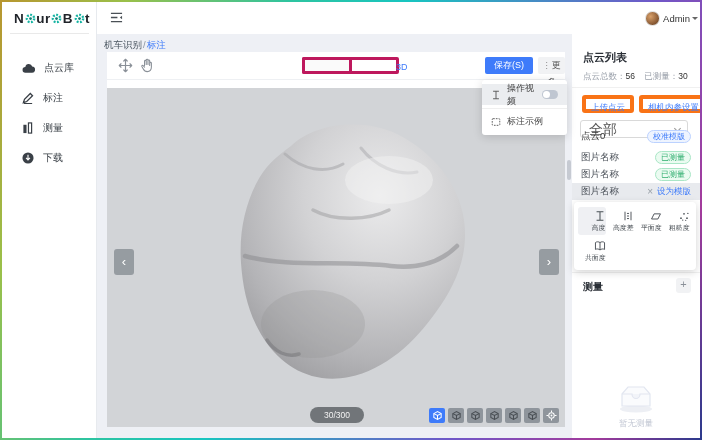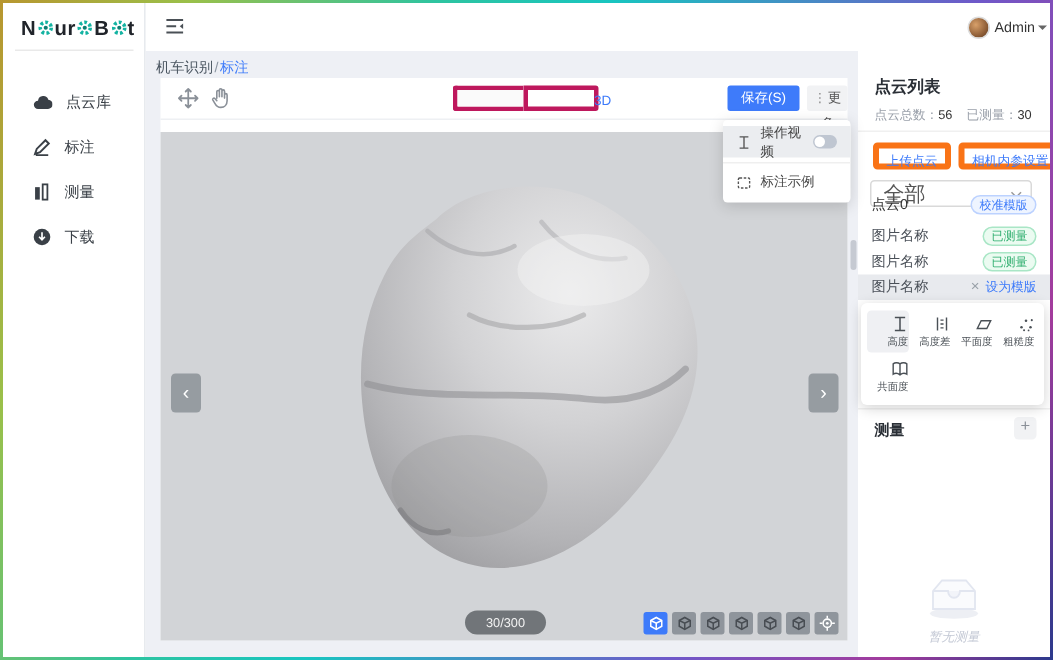--- a/index.html
+++ b/index.html
@@ -88,21 +88,21 @@
     box-shadow:0 2px 9px rgba(0,0,0,.18); padding:5px 4px; display:flex; flex-wrap:wrap; z-index:6; }
   .tool { width:28px; height:28px; display:flex; flex-direction:column; align-items:flex-end; justify-content:center; gap:1px; border-radius:3px; cursor:pointer; margin:0 0 2px 0; }
   .tool.active { background:#eff0f3; }
   .tool .t-lbl { font-size:7.5px; color:#4a5056; transform:scale(.92); white-space:nowrap; }
 
   .p-div2 { position:absolute; left:0; top:238px; width:128px; border-top:1px solid #f0f0f0; }
   .m-title { position:absolute; left:11px; top:246px; font-size:10px; font-weight:bold; color:#2a2f36; }
   .plus-btn { position:absolute; right:9px; top:244px; width:15px; height:15px; border-radius:3px; background:#f1f2f4; color:#8a9098; font-size:11px; line-height:13px; text-align:center; cursor:pointer; }
 
   .empty { position:absolute; left:0; top:348px; width:128px; text-align:center; }
-  .empty-txt { font-size:8.5px; color:#c3c8d4; margin-top:2px;font-style:italic; }
+  .empty-txt { font-size:8.5px; color:#c3c8d4; margin-top:2px; }
 
   .scroll-thumb { position:absolute; left:565px; top:158px; width:4px; height:20px; border-radius:2px; background:#c6cad2; z-index:5; cursor:pointer; }
 </style>
 </head>
 <body>
 
 <div class="frame">
 <div class="app">
 
   <div class="sidebar">

